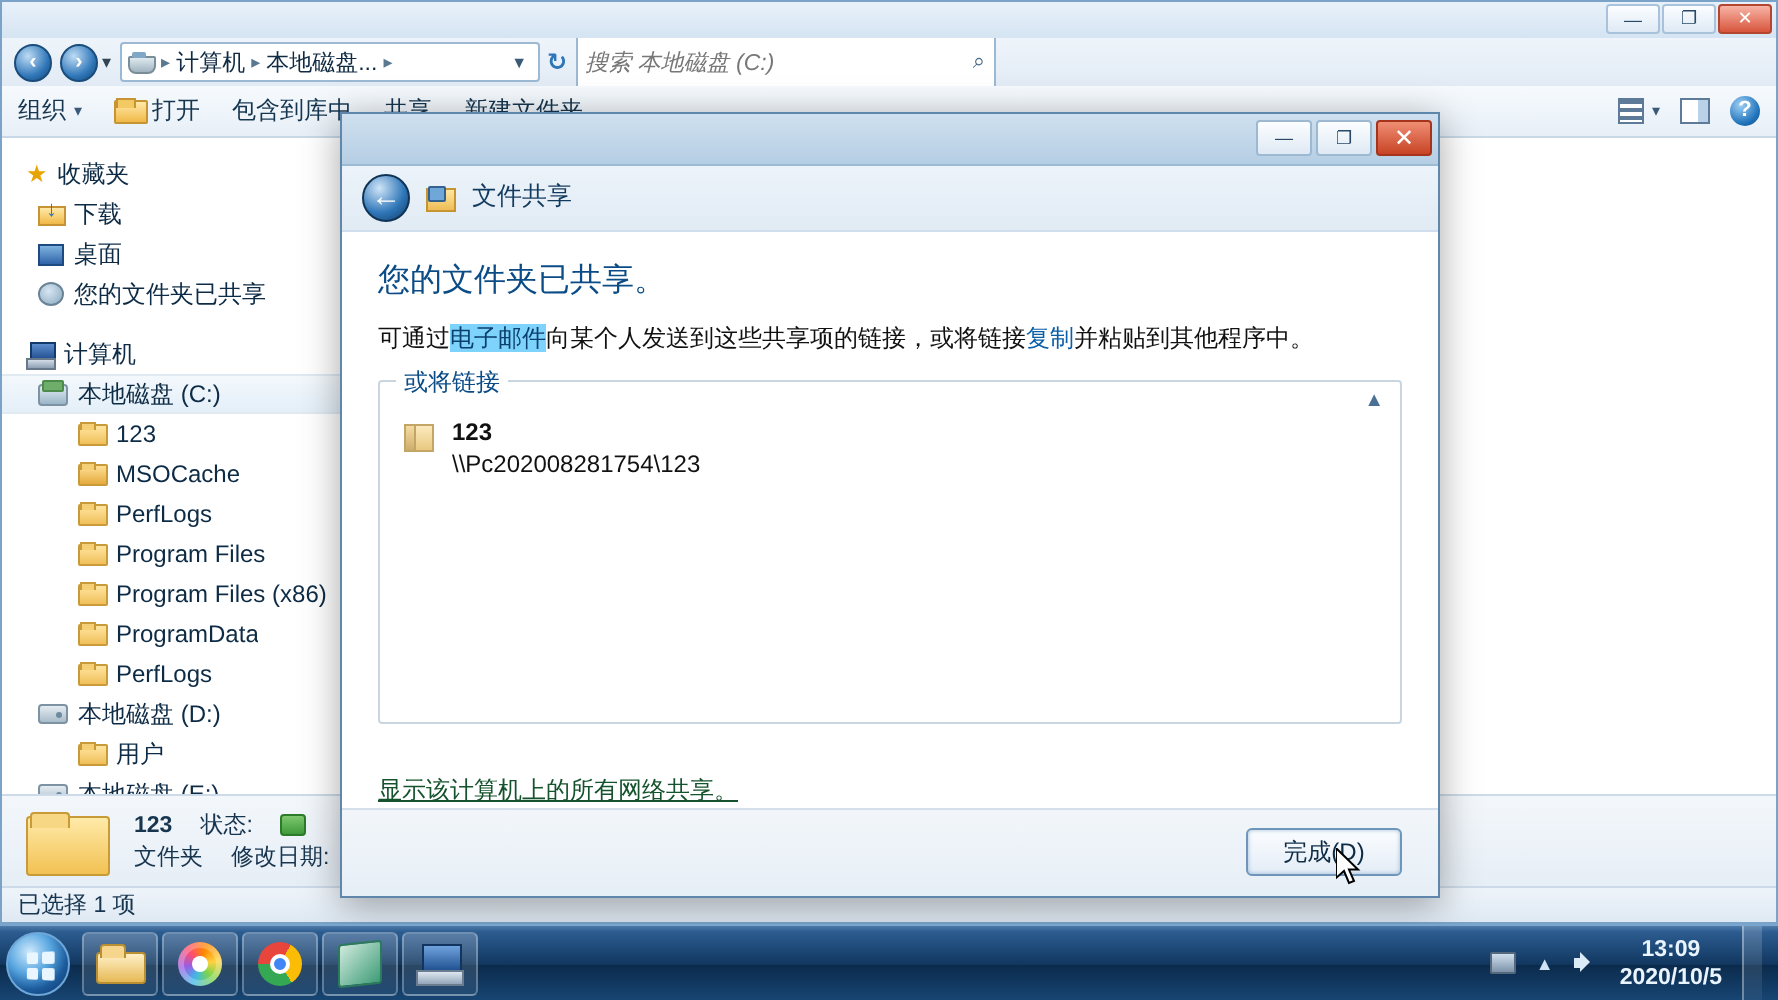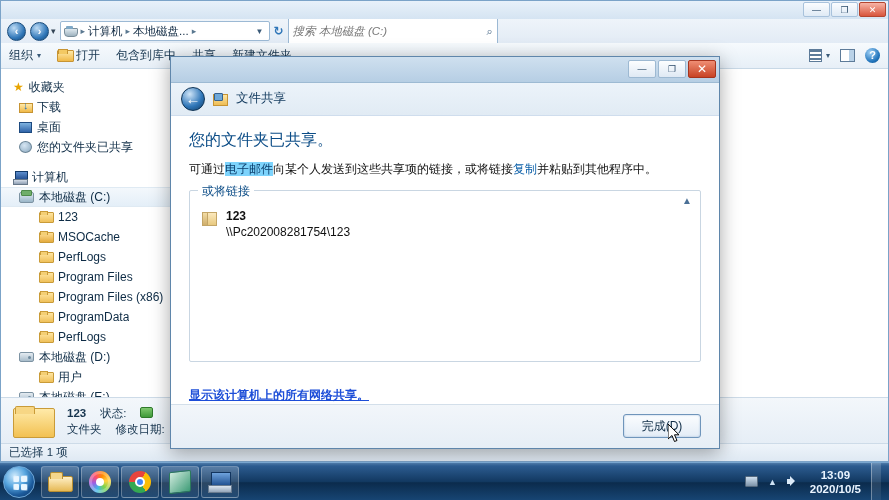--- a/index.html
+++ b/index.html
@@ -270,21 +270,21 @@
   .share-item-name { font-size: 12px; font-weight: bold; color:#111; line-height:15px; }
   .share-item-path { font-size: 12px; color:#111; line-height:16px; }
 
   .warn-row { display:flex; align-items:center; gap:6px; margin-top: 12px; }
   .warn-ico {
     width:0;height:0;border-left:7px solid transparent;border-right:7px solid transparent;
     border-bottom:12px solid #f0c419; position:relative; flex:none;
   }
   .warn-ico:after { content:"!"; position:absolute; left:-2px; top:2px; font-size:8px; color:#6b4e00; font-weight:bold; }
   .warn-link { font-size:12px; color:#0b5fa8; text-decoration: underline; }
-  .show-all-link { display:inline-block; margin-top:25px; font-size:12px; color:#1d4ed8; text-decoration:underline;font-weight:bold; }
+  .show-all-link { display:inline-block; margin-top:25px; font-size:12px; color:#14532d; text-decoration:underline; }
 
   .dlg-footer {
     height: 46px; background: linear-gradient(#f2f6fa,#e6eef6);
     border-top: 1px solid #d3dfea;
     display:flex; align-items:center; justify-content:flex-end;
     padding-right: 18px;
   }
   .finish-btn {
     min-width: 78px; height: 24px; padding: 0 12px;
     background: linear-gradient(#fbfdff,#e3ecf6);

